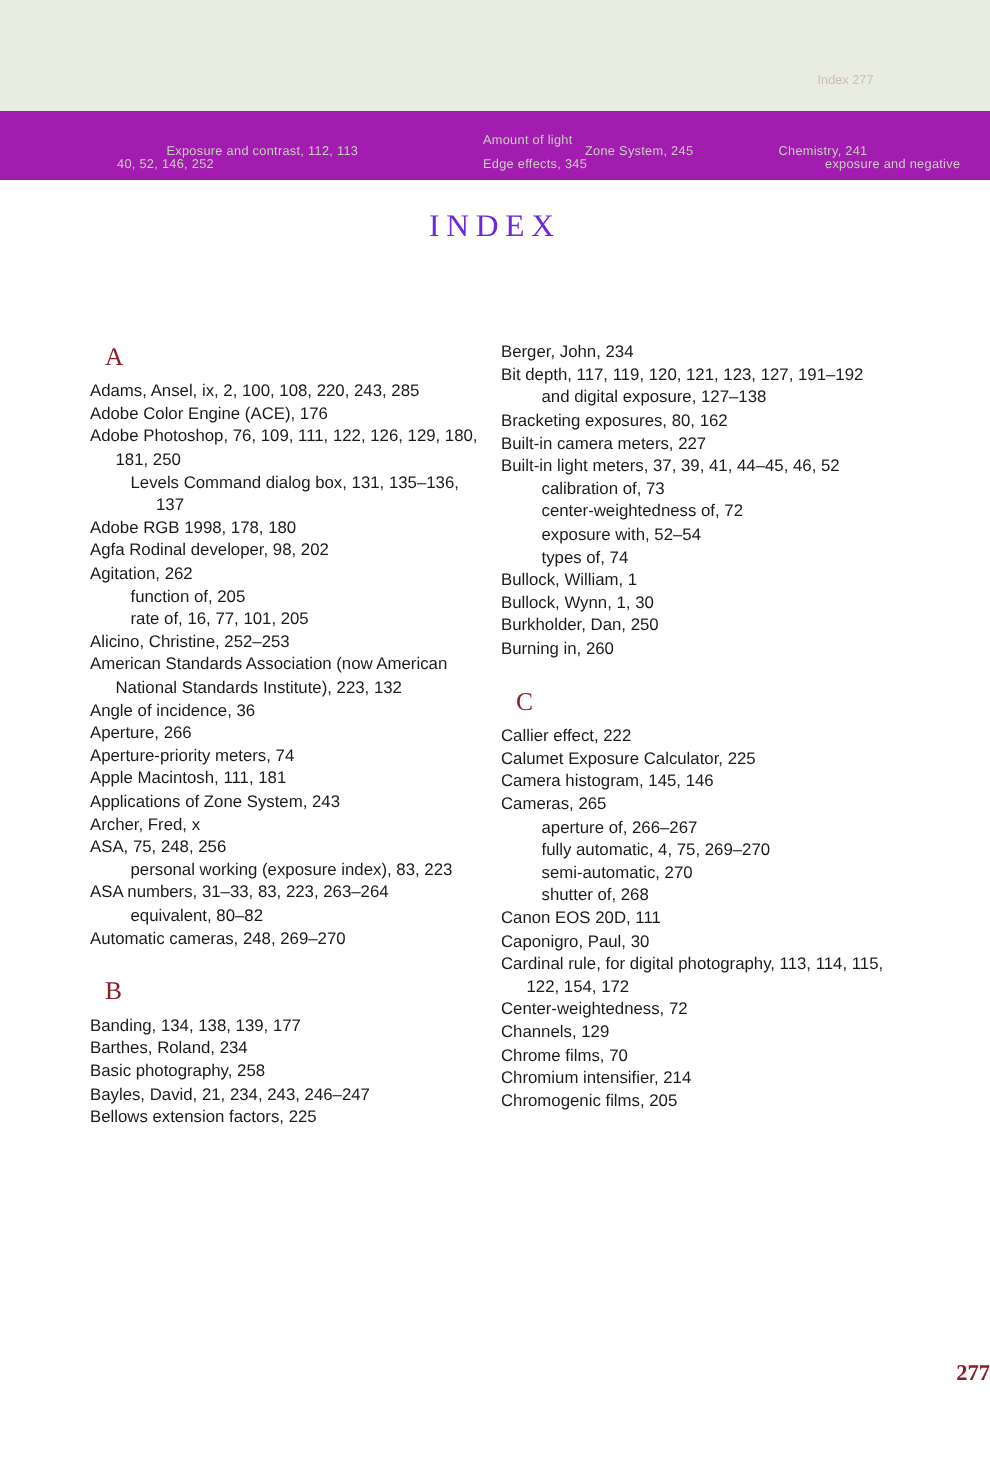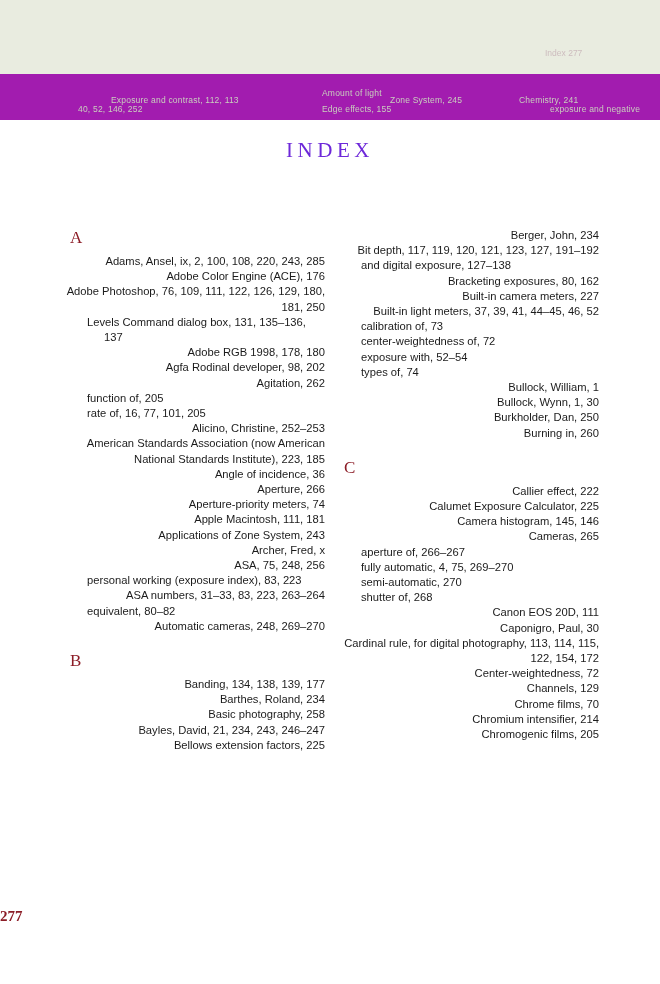--- a/index.html
+++ b/index.html
@@ -91,72 +91,71 @@
 
   .entry {
     margin: 0;
     padding: 0;
     text-indent: 0;
   }
   
   .entry.lvl0 {
     padding-left: 7px;
     text-indent: -17px;
-    text-align: right;
   }
   
   .entry.lvl1 {
     padding-left: 34px;
     text-indent: -17px;
   }
 
   #page-number {
     position: absolute;
     top: 908px;
     left: 0;
     width: 660px;
-    text-align: left;
+    text-align: right;
     font-family: "Liberation Serif", serif;
     font-weight: bold;
     font-size: 15px;
     color: #8c1d27;
   }
 </style>
 </head>
 <body>
 
 <div id="page-bleed">
   <div class="bleed-band"></div>
   <div class="bleed-title" style="left:545px; top:48px;">Index  277</div>
   <div class="bleed-row" style="left:68px; top:95px;margin-left:43px;">Exposure and contrast, 112, 113</div>
   <div class="bleed-row" style="left:322px; top:88px;">Amount of light</div>
   <div class="bleed-row" style="left:390px; top:95px;">Zone System, 245</div>
   <div class="bleed-row" style="left:519px; top:95px;">Chemistry, 241</div>
   <div class="bleed-row" style="left:550px; top:104px;">exposure and negative</div>
-  <div class="bleed-row" style="left:322px; top:104px;">Edge effects, 155</div>
+  <div class="bleed-row" style="left:322px; top:104px;">Edge effects, 345</div>
   <div class="bleed-row" style="left:78px; top:104px;">40, 52, 146, 252</div>
 </div>
 
 <div id="page">
 
   <div id="index-title">INDEX</div>
 
   <div class="column" id="col-left">
       <div class="letter-heading">A</div>
       <div class="entry lvl0">Adams, Ansel, ix, 2, 100, 108, 220, 243, 285</div>
       <div class="entry lvl0">Adobe Color Engine (ACE), 176</div>
       <div class="entry lvl0">Adobe Photoshop, 76, 109, 111, 122, 126, 129, 180, 181, 250</div>
       <div class="entry lvl1">Levels Command dialog box, 131, 135–136, 137</div>
       <div class="entry lvl0">Adobe RGB 1998, 178, 180</div>
       <div class="entry lvl0">Agfa Rodinal developer, 98, 202</div>
       <div class="entry lvl0">Agitation, 262</div>
       <div class="entry lvl1">function of, 205</div>
       <div class="entry lvl1">rate of, 16, 77, 101, 205</div>
       <div class="entry lvl0">Alicino, Christine, 252–253</div>
-      <div class="entry lvl0">American Standards Association (now American National Standards Institute), 223, 185</div>
+      <div class="entry lvl0">American Standards Association (now American National Standards Institute), 223, 132</div>
       <div class="entry lvl0">Angle of incidence, 36</div>
       <div class="entry lvl0">Aperture, 266</div>
       <div class="entry lvl0">Aperture-priority meters, 74</div>
       <div class="entry lvl0">Apple Macintosh, 111, 181</div>
       <div class="entry lvl0">Applications of Zone System, 243</div>
       <div class="entry lvl0">Archer, Fred, x</div>
       <div class="entry lvl0">ASA, 75, 248, 256</div>
       <div class="entry lvl1">personal working (exposure index), 83, 223</div>
       <div class="entry lvl0">ASA numbers, 31–33, 83, 223, 263–264</div>
       <div class="entry lvl1">equivalent, 80–82</div>

